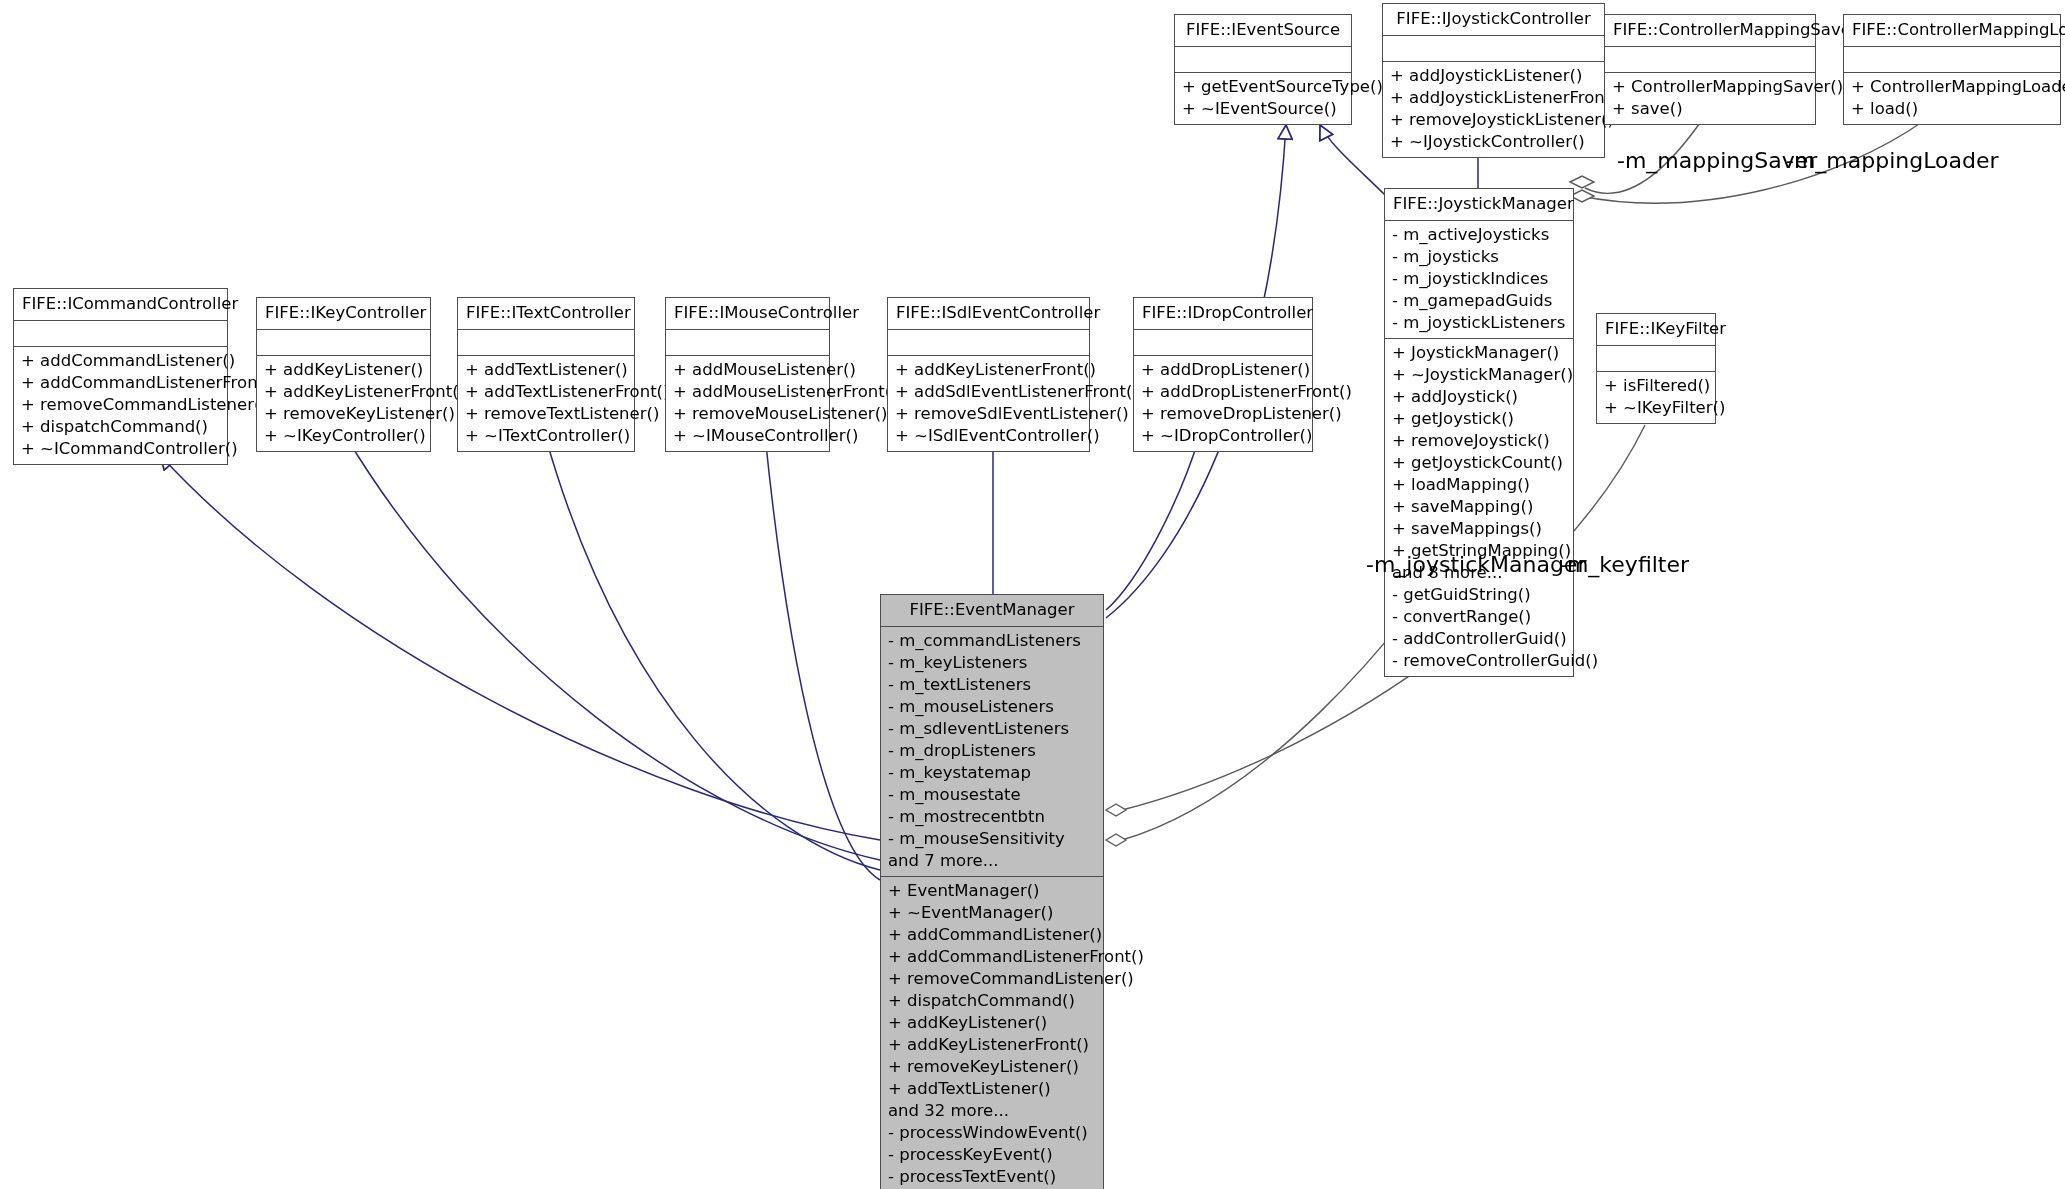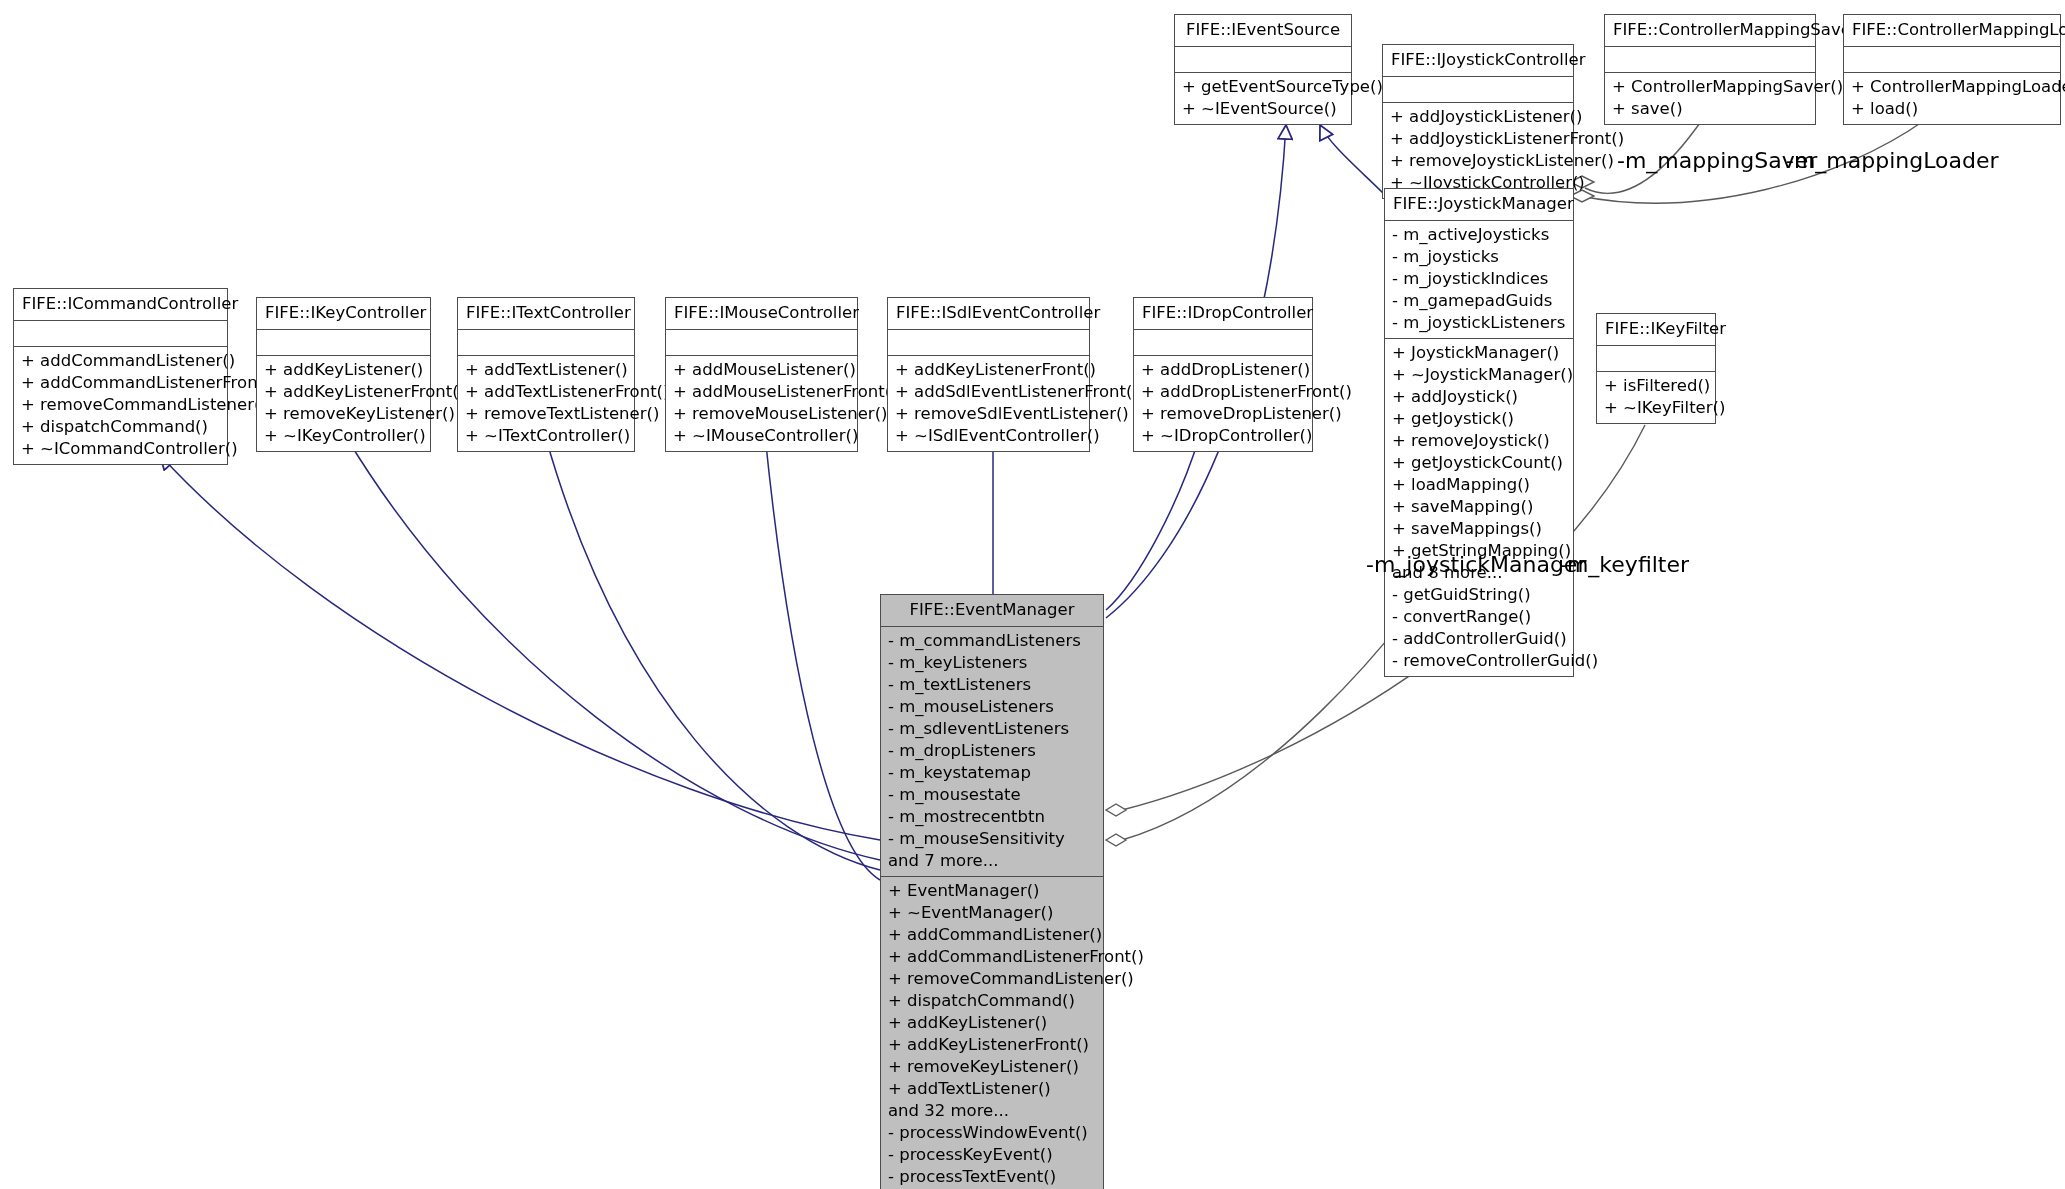--- a/index.html
+++ b/index.html
@@ -113,21 +113,21 @@
 
   <div class="uml-class" style="left:1174px; top:14px; width:178px;">
     <div class="uml-title">FIFE::IEventSource</div>
     <div class="uml-attrs empty"></div>
     <div class="uml-ops">
       <div class="member">+ getEventSourceType()</div>
       <div class="member">+ ~IEventSource()</div>
     </div>
   </div>
 
-  <div class="uml-class" style="left:1382px; top:3px; width:192px;margin-top:41px;">
+  <div class="uml-class" style="left:1382px; top:3px; width:223px;">
     <div class="uml-title">FIFE::IJoystickController</div>
     <div class="uml-attrs empty"></div>
     <div class="uml-ops">
       <div class="member">+ addJoystickListener()</div>
       <div class="member">+ addJoystickListenerFront()</div>
       <div class="member">+ removeJoystickListener()</div>
       <div class="member">+ ~IJoystickController()</div>
     </div>
   </div>
 
@@ -213,21 +213,21 @@
     <div class="uml-title">FIFE::ITextController</div>
     <div class="uml-attrs empty"></div>
     <div class="uml-ops">
       <div class="member">+ addTextListener()</div>
       <div class="member">+ addTextListenerFront()</div>
       <div class="member">+ removeTextListener()</div>
       <div class="member">+ ~ITextController()</div>
     </div>
   </div>
 
-  <div class="uml-class" style="left:665px; top:297px; width:193px;">
+  <div class="uml-class" style="left:665px; top:297px; width:165px;">
     <div class="uml-title">FIFE::IMouseController</div>
     <div class="uml-attrs empty"></div>
     <div class="uml-ops">
       <div class="member">+ addMouseListener()</div>
       <div class="member">+ addMouseListenerFront()</div>
       <div class="member">+ removeMouseListener()</div>
       <div class="member">+ ~IMouseController()</div>
     </div>
   </div>
 

